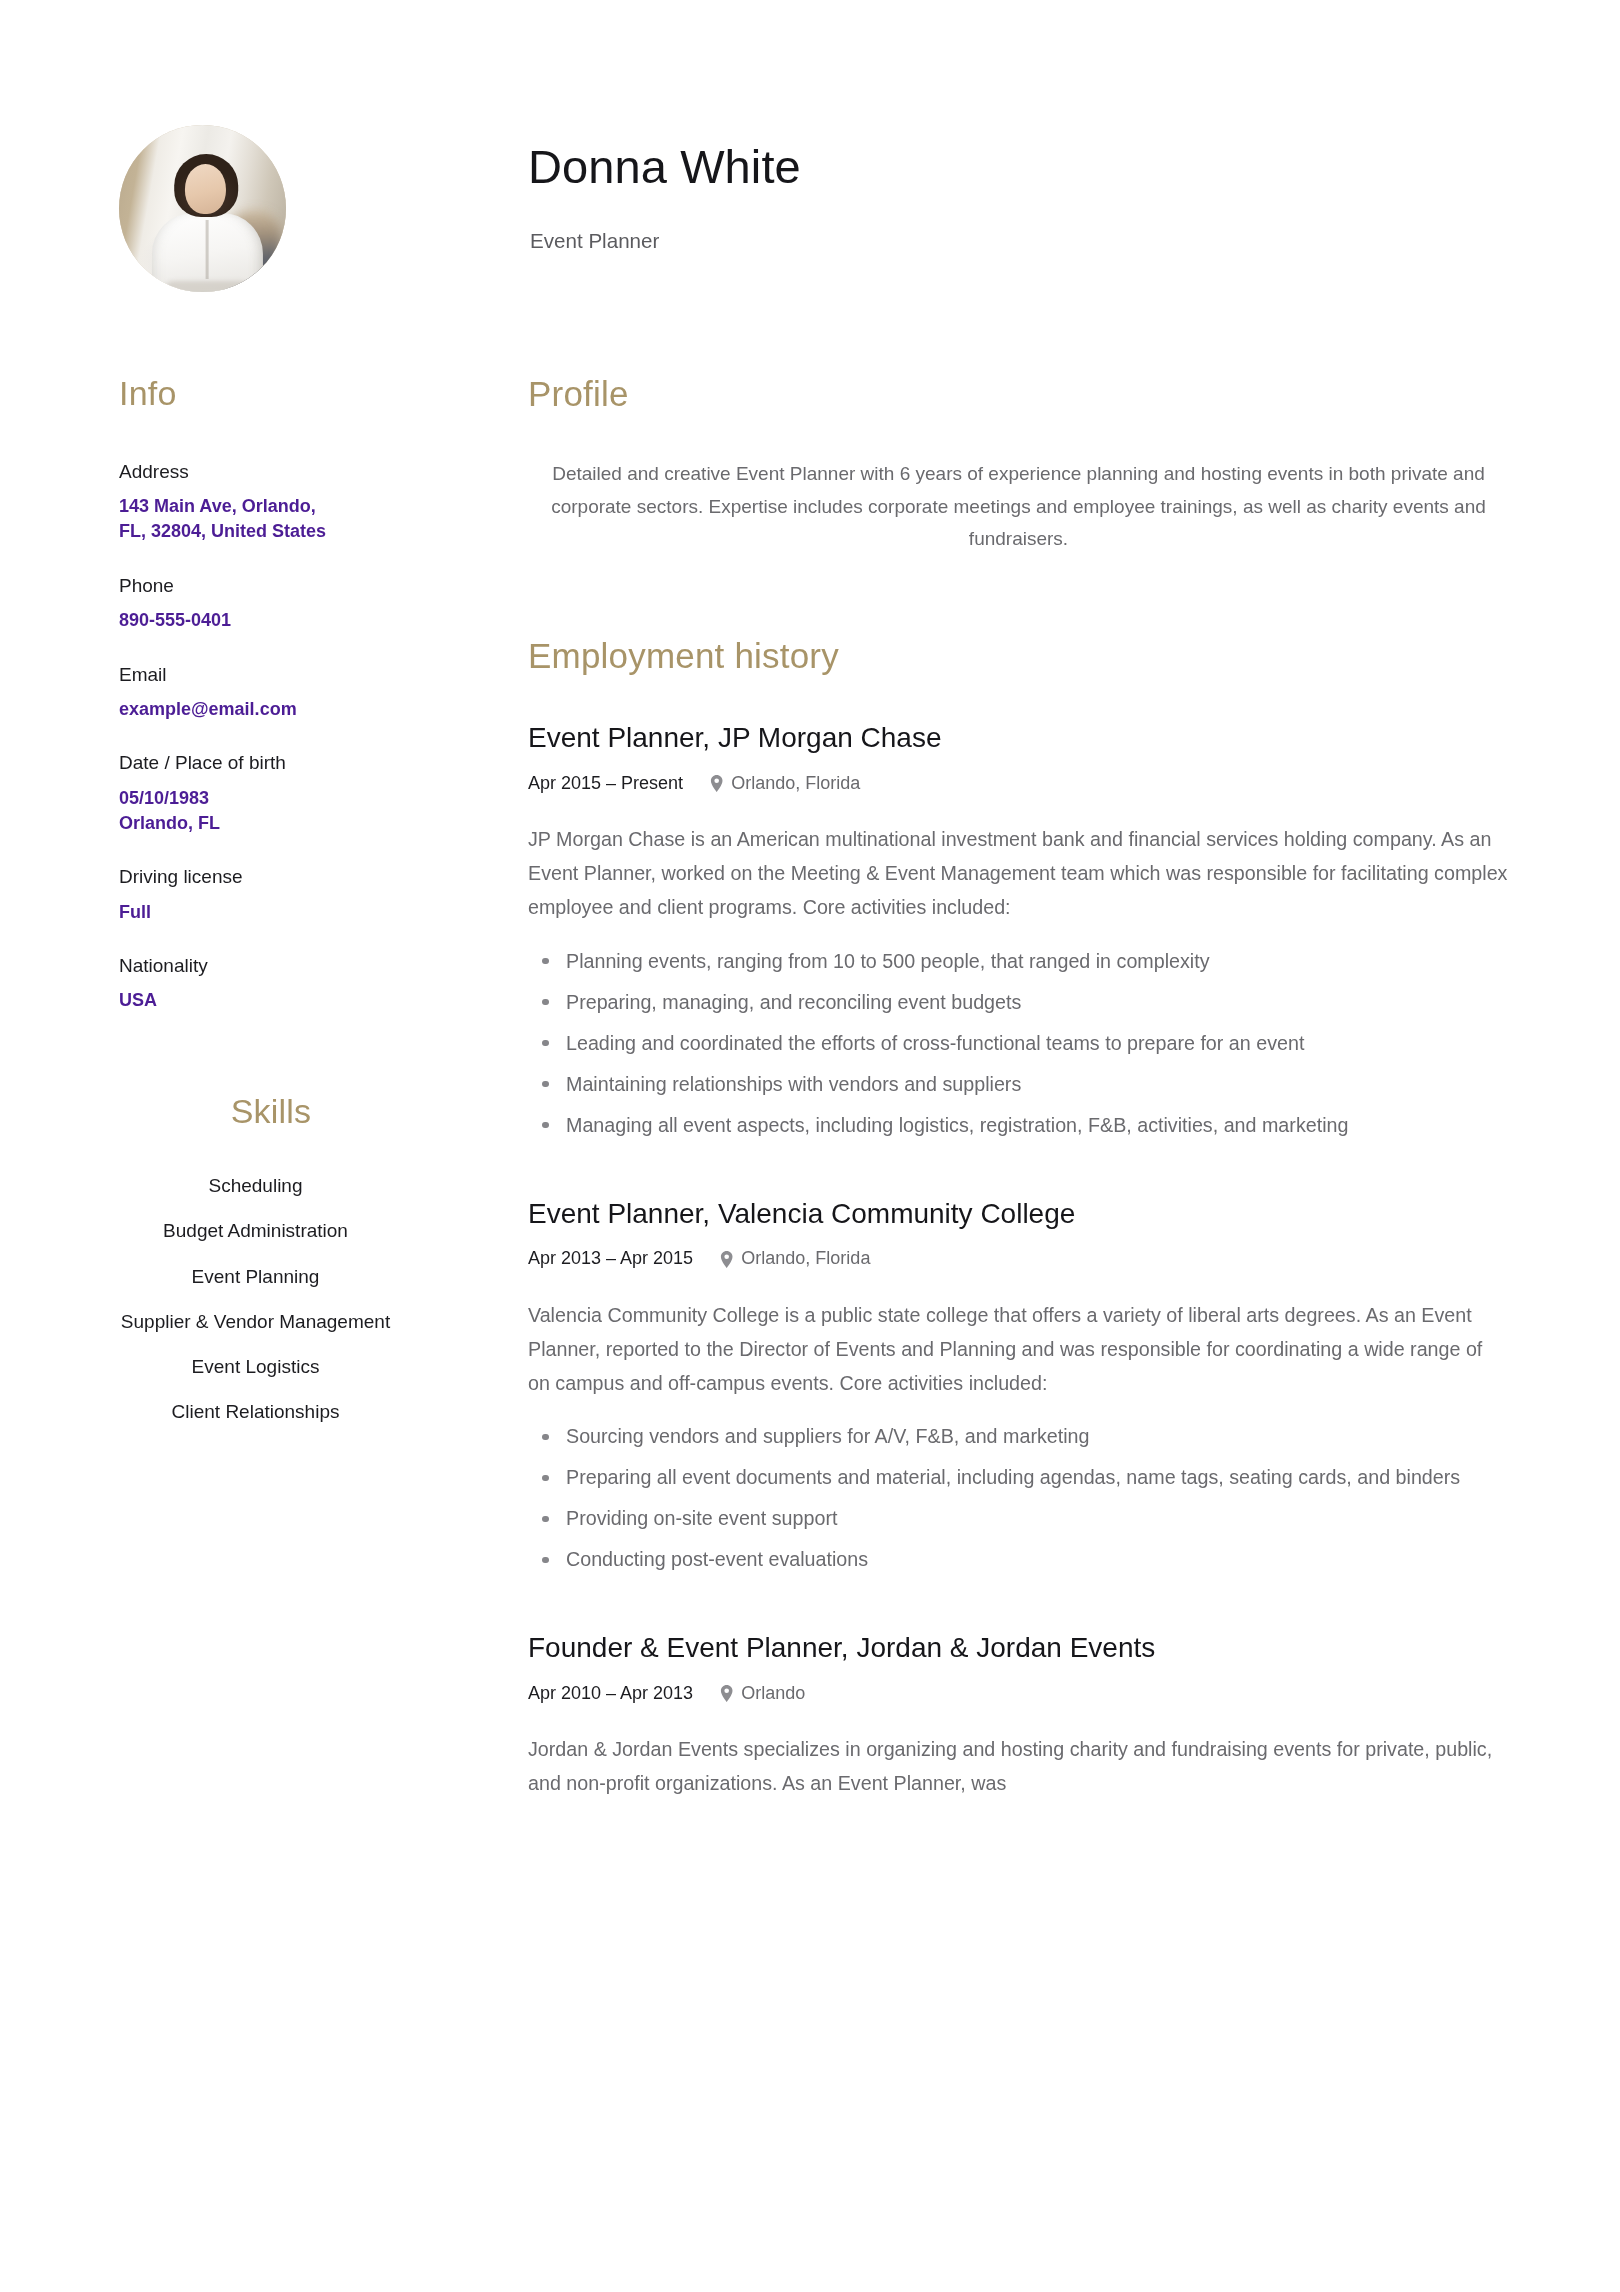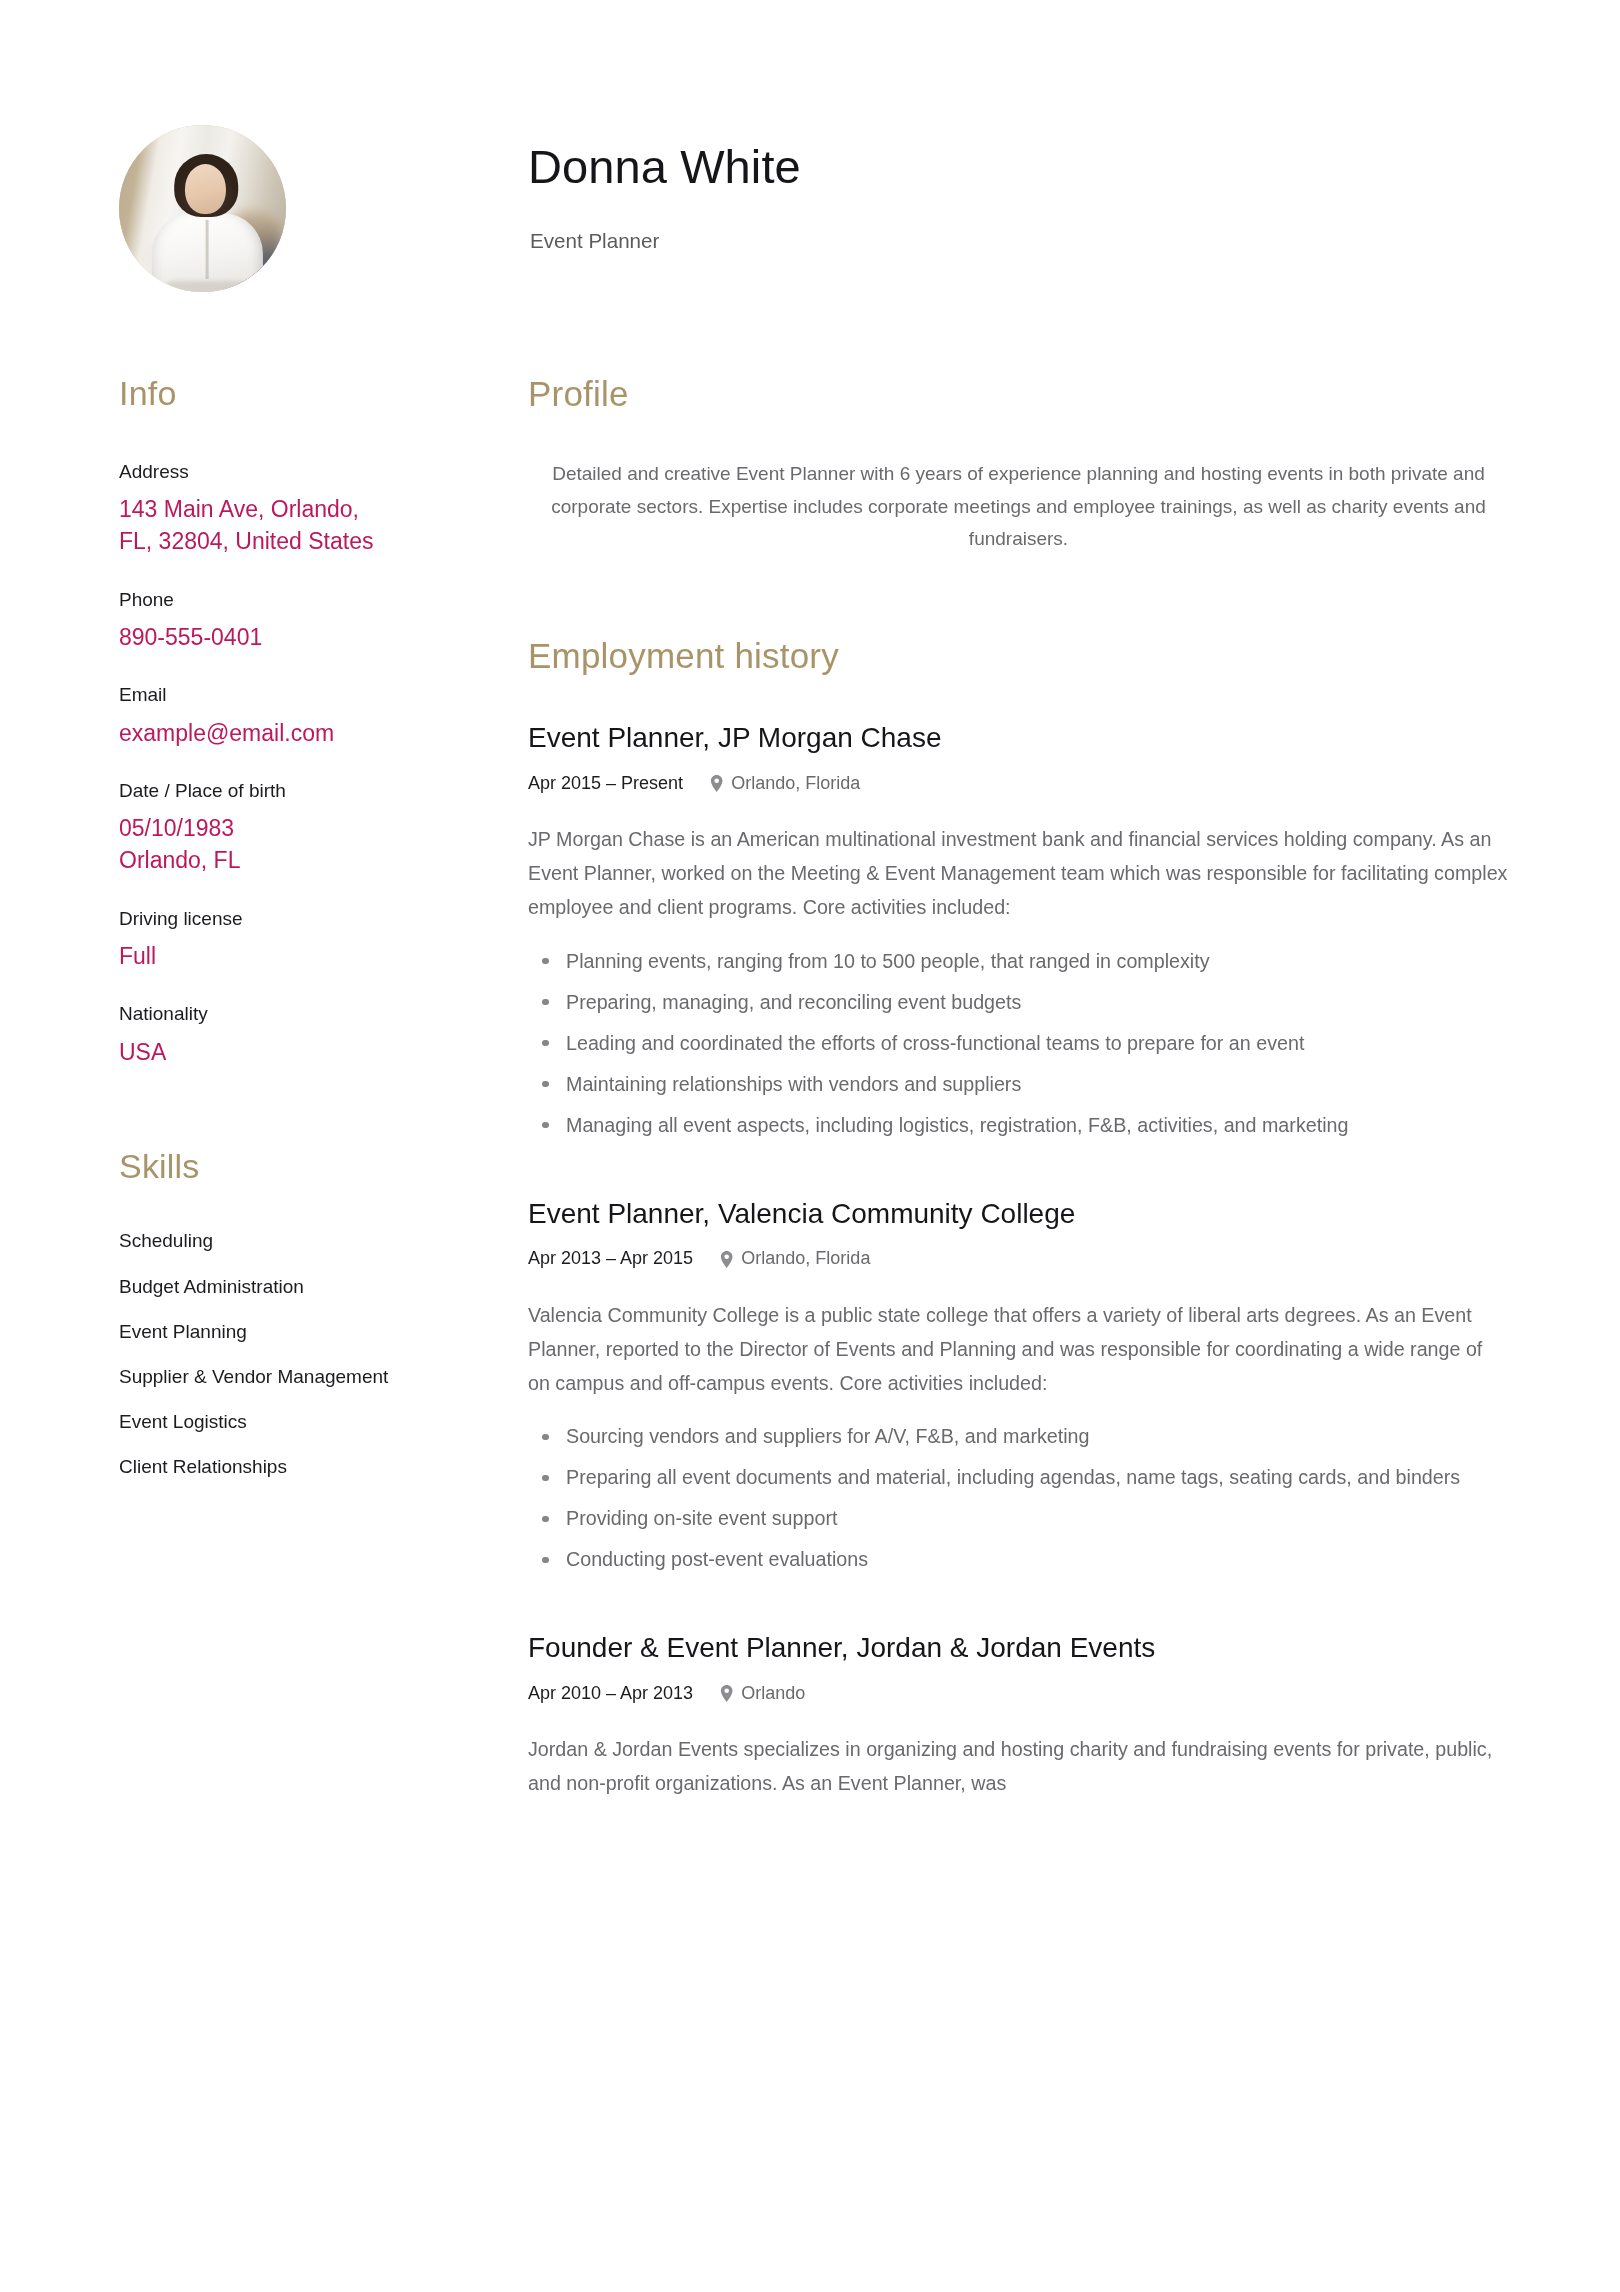--- a/index.html
+++ b/index.html
@@ -178,28 +178,28 @@
   .field { margin-bottom: 29.6px; }
   .field:last-child { margin-bottom: 0; }
   .field-label {
     font-size: 19px;
     color: #1c1c20;
     font-weight: 400;
     line-height: 1.25;
     margin-bottom: 10.7px;
   }
   .field-value {
-    font-size: 23px;
-    color: #be185d;
-    font-weight: 400;
+    font-size: 18px;
+    color: #4c1d95;
+    font-weight: 700;
     line-height: 1.38;
     white-space: pre-line;
   }
 
-  .skills-block { margin-top: 81px; }
+  .skills-block { margin-top: 81px; text-align: center; }
   .skills-list { margin-top: 45px; }
   .skill-item {
     font-size: 19px;
     color: #1c1c20;
     line-height: 1.34;
     margin-bottom: 19.7px;
     max-width: 273px;
     word-break: break-word;
     overflow-wrap: anywhere;
   }

